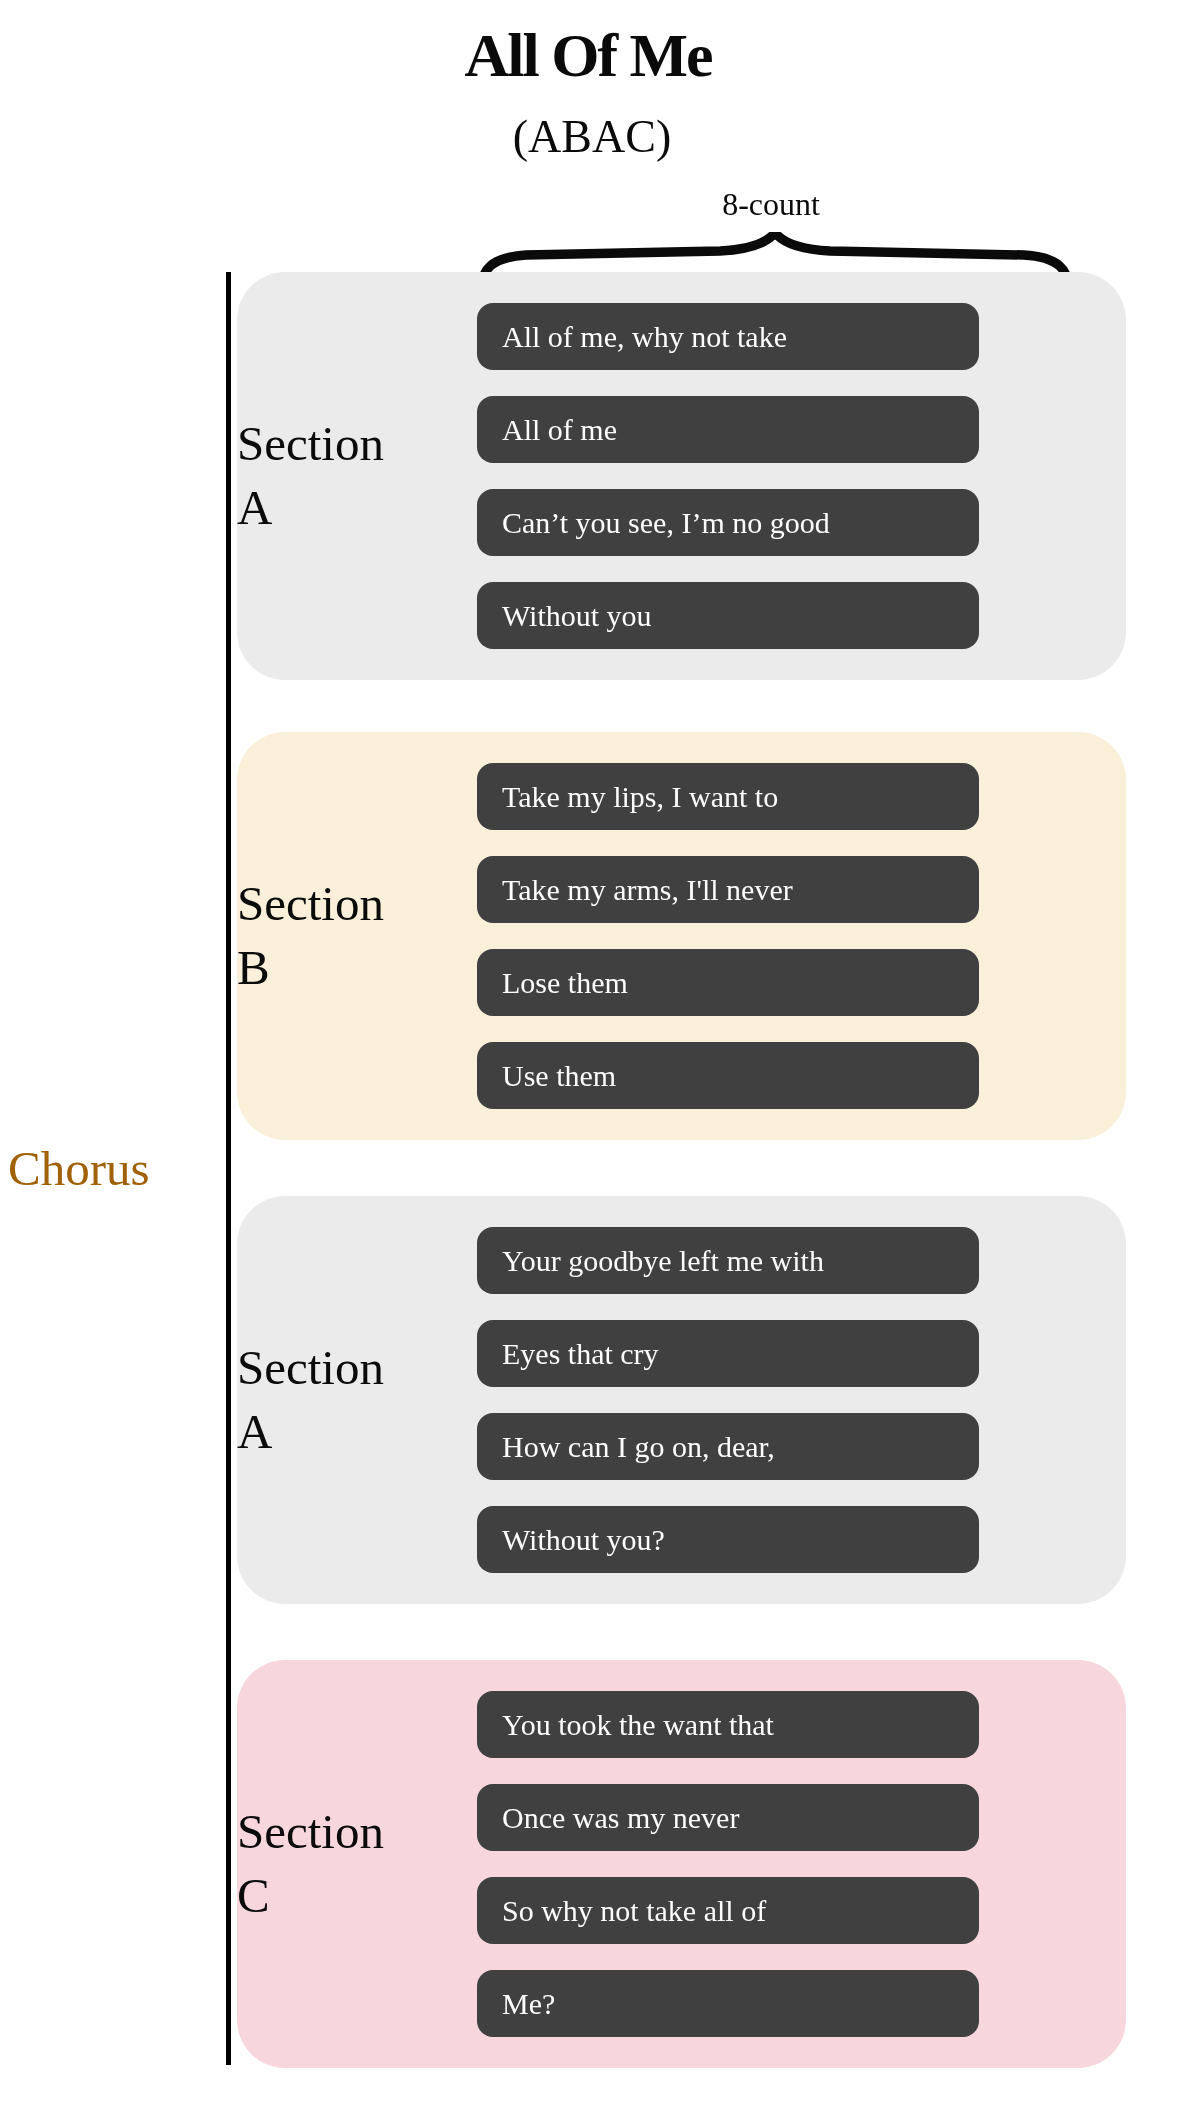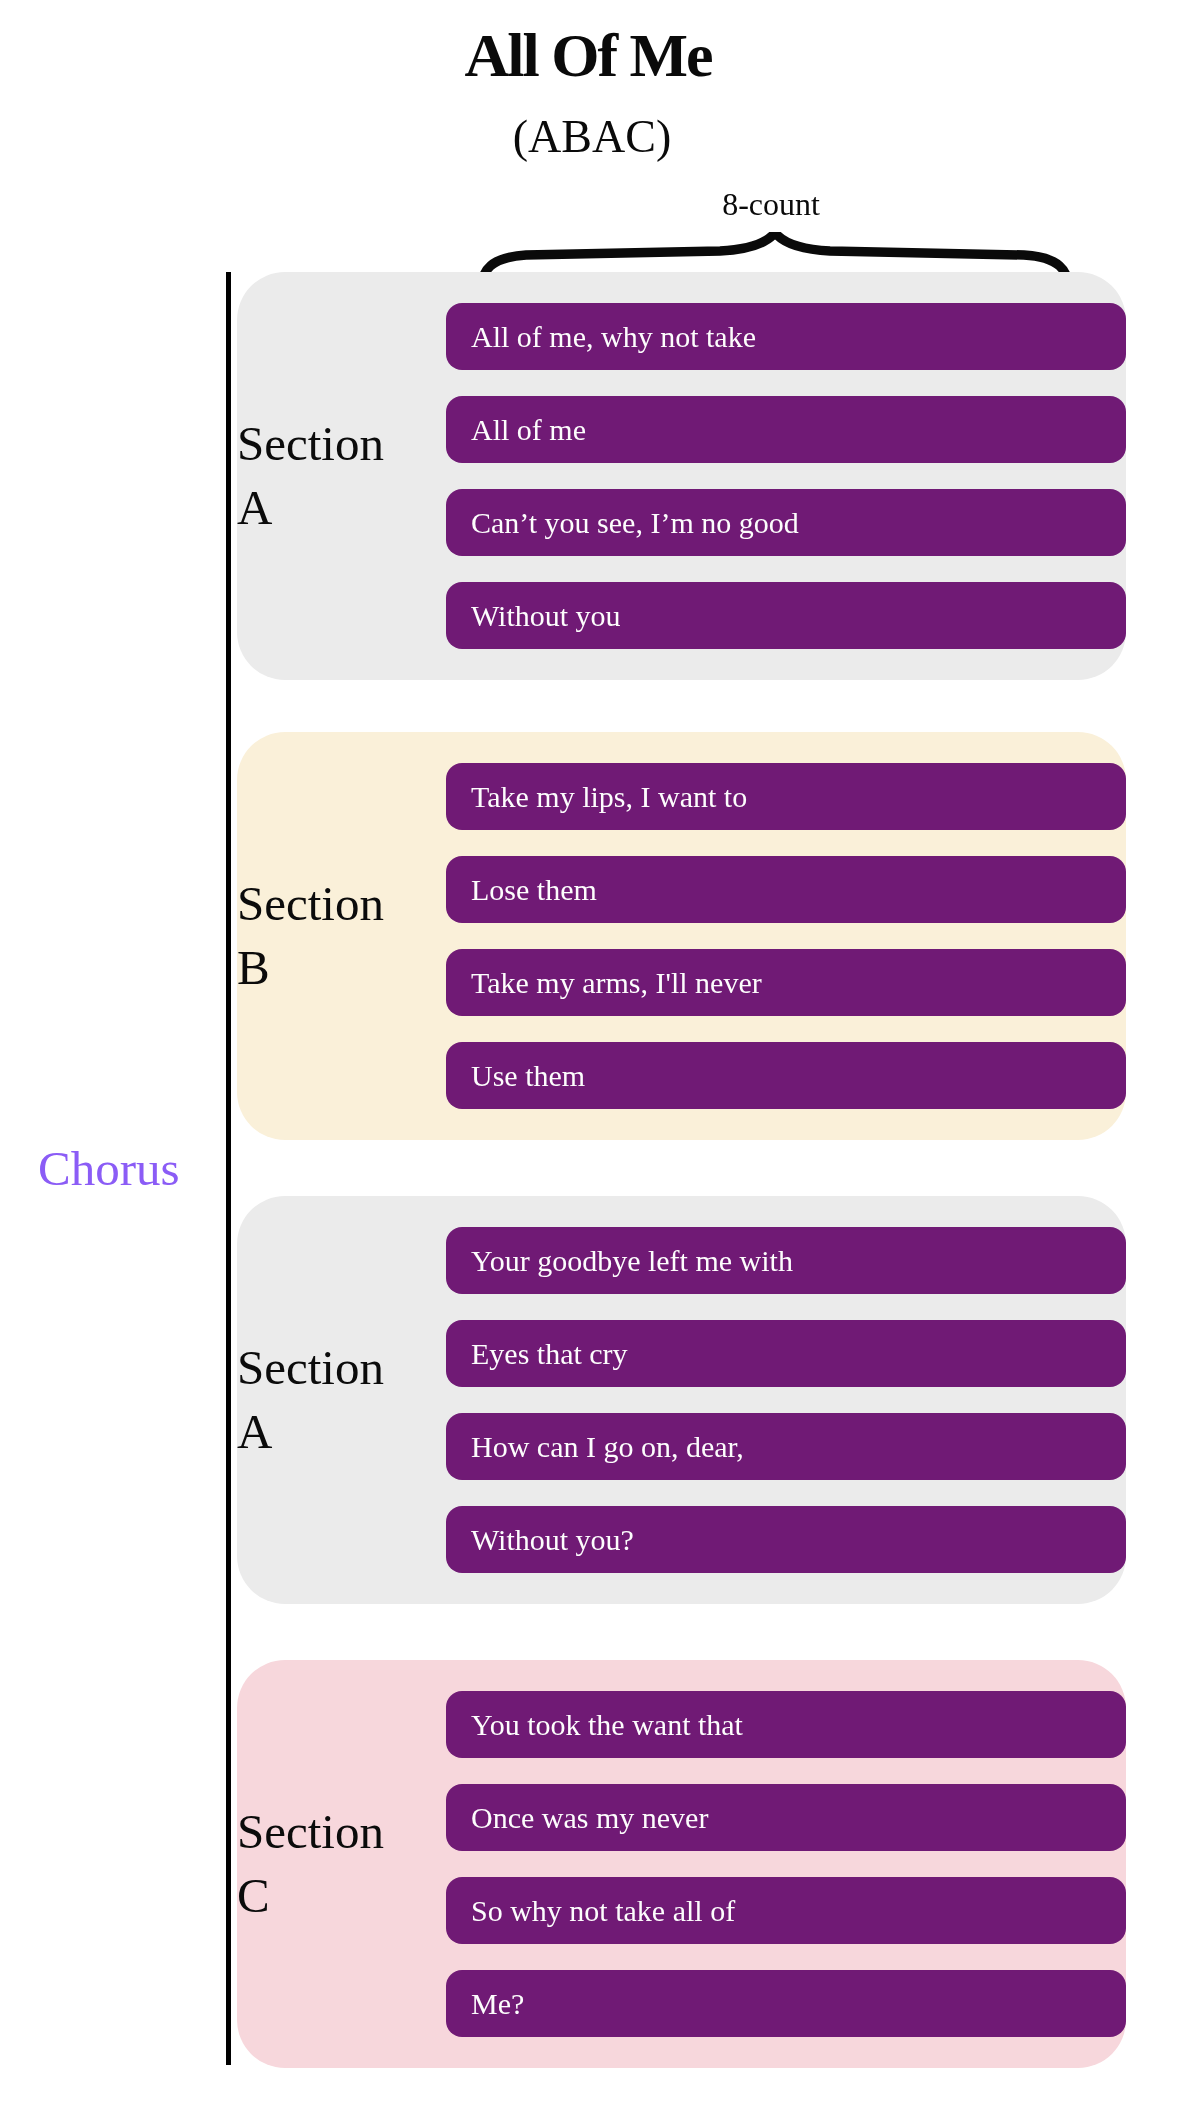--- a/index.html
+++ b/index.html
@@ -17,39 +17,39 @@
     position:absolute; left:592px; top:110px; transform:translateX(-50%);
     font-size:46px; white-space:nowrap; color:#0a0a0a;
   }
   .count-label {
     position:absolute; left:771px; top:186px; transform:translateX(-50%);
     font-size:32px; white-space:nowrap; color:#0a0a0a;
   }
   .brace { position:absolute; left:470px; top:232px; width:610px; height:64px; }
   .vline { position:absolute; left:226px; top:272px; width:5px; height:1793px; background:#000; }
   .chorus {
-    position:absolute; left:38px; top:1140px; font-size:49px; color:#8b5cf6;
+    position:absolute; left:8px; top:1140px; font-size:49px; color:#a16207;
     white-space:nowrap;
   }
   .section {
     position:absolute; left:237px; width:889px; height:408px;
     border-radius:48px; display:flex; align-items:stretch;
   }
   .section-label {
     width:240px; display:flex; flex-direction:column; justify-content:center;
     align-items:flex-start; text-align:center; font-size:49px; line-height:1.3;
     color:#0b0b0b;
   }
   .lines {
     flex:1; display:flex; flex-direction:column; justify-content:center;
     gap:26px; padding:31px 0;
     box-sizing:border-box;
   }
   .bar {
-    width:680px; height:67px; background:#701a75; border-radius:16px;
+    width:502px; height:67px; background:#404040; border-radius:16px;
     color:#fdfdfd; font-size:30px; display:flex; align-items:center;
     padding-left:25px; box-sizing:border-box; white-space:nowrap;
   }
 </style>
 </head>
 <body>
 
 <div class="canvas">
   <div class="title">All Of Me</div>
   <div class="subtitle">(ABAC)</div>
@@ -88,24 +88,24 @@
   <section class="section" style="top: 732px; background: rgb(250, 240, 217);">
     <div class="section-label">
       <div>Section</div>
       <div>B</div>
     </div>
     <div class="lines">
           <div class="bar">
             <span>Take my lips, I want to</span>
           </div>
           <div class="bar">
-            <span>Lose them</span>
+            <span>Take my arms, I'll never</span>
           </div>
           <div class="bar">
-            <span>Take my arms, I'll never</span>
+            <span>Lose them</span>
           </div>
           <div class="bar">
             <span>Use them</span>
           </div>
         </div>
   </section>
 
   <section class="section" style="top: 1196px; background: rgb(235, 235, 235);">
     <div class="section-label">
       <div>Section</div>

